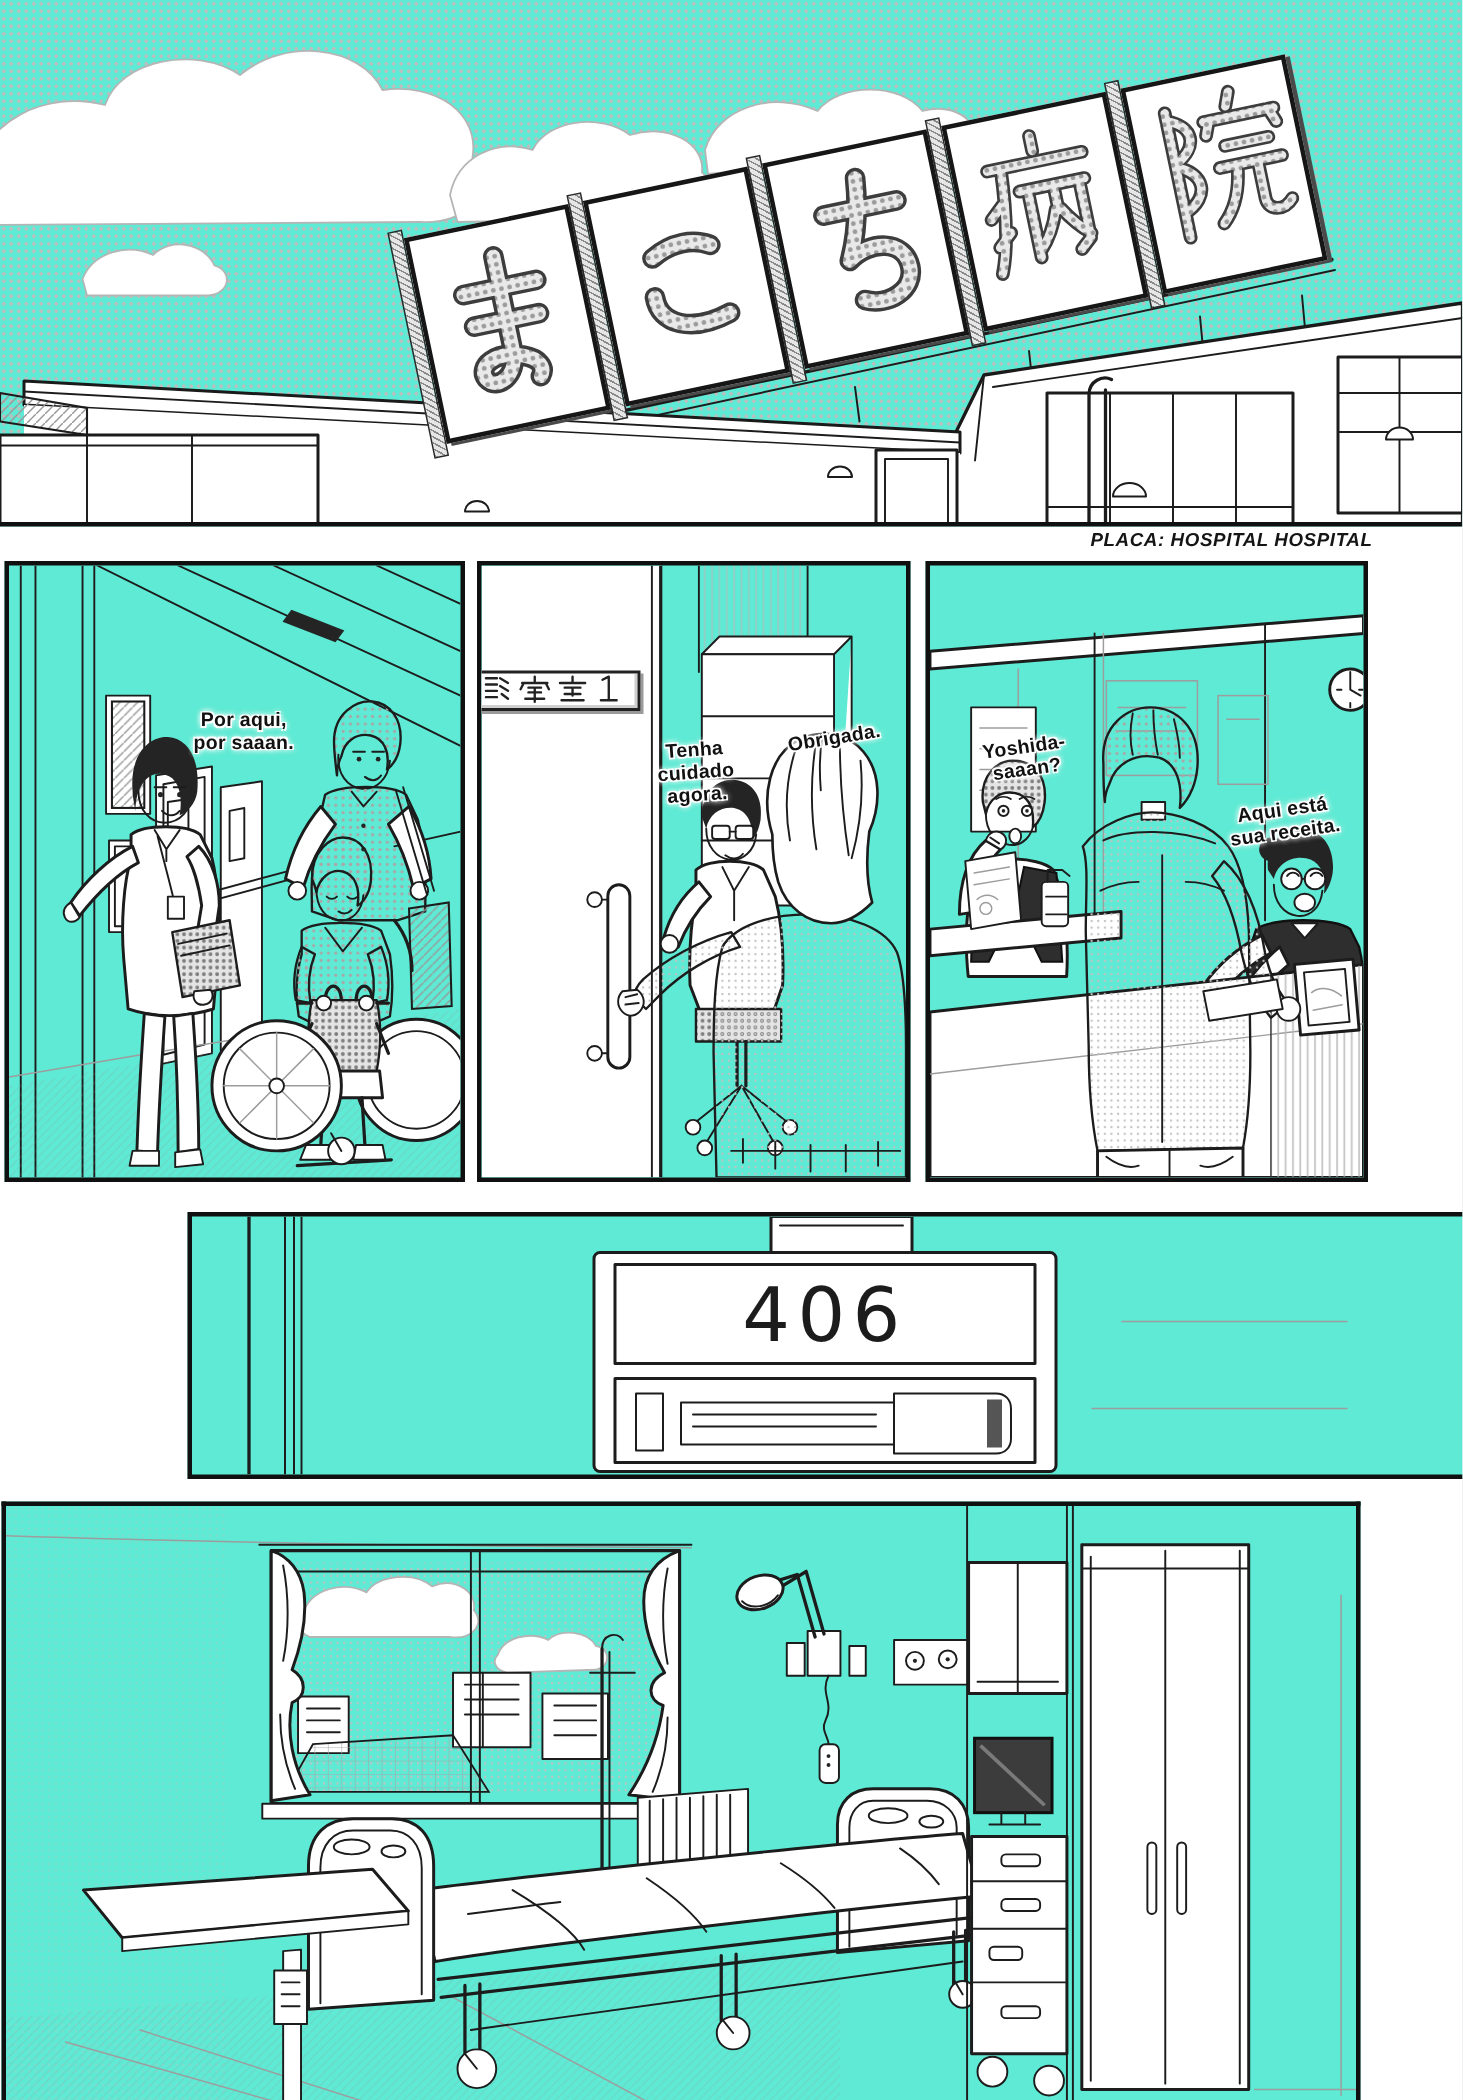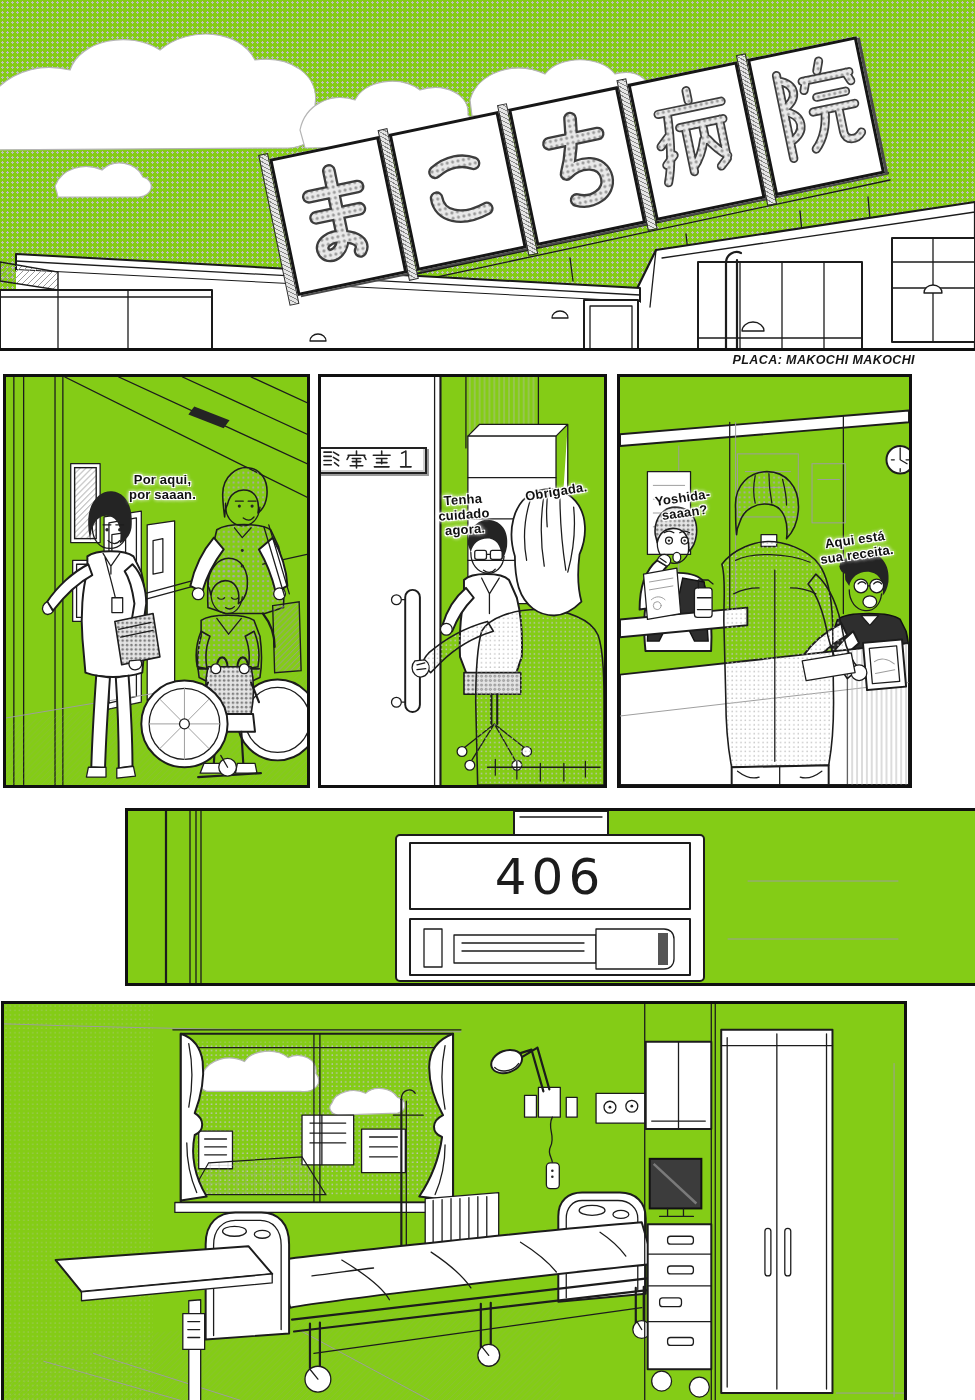--- a/index.html
+++ b/index.html
@@ -1,21 +1,21 @@
 <!DOCTYPE html>
 <html><head>
 <meta charset="utf-8">
 <style>
   html,body{margin:0;padding:0;background:#e8e8e8;}
   .page{
     position:relative;width:975px;height:1400px;margin:0 auto;
     background:#ffffff;overflow:hidden;
     font-family:"Liberation Sans",sans-serif;color:#1a1a1a;
   }
-  .panel{position:absolute;background:#84cc16;border:3px solid #101010;box-sizing:border-box;overflow:hidden;}
+  .panel{position:absolute;background:#5eead4;border:3px solid #101010;box-sizing:border-box;overflow:hidden;}
   .panel svg{display:block;}
   
   .s1{stroke:#1c1c1c;stroke-width:1.3;fill:none;stroke-linecap:round;stroke-linejoin:round;}
   .s2{stroke:#1c1c1c;stroke-width:2.2;fill:none;stroke-linecap:round;stroke-linejoin:round;}
   .sg{stroke:#9d9d9d;stroke-width:1;fill:none;stroke-linecap:round;}
   .fw{fill:#fff;stroke:#1c1c1c;stroke-width:2;stroke-linejoin:round;}
   .fw1{fill:#fff;stroke:#1c1c1c;stroke-width:1.3;stroke-linejoin:round;}
   .fwn{fill:#fff;stroke:#b5b5b5;stroke-width:1.2;}
   .fd{fill:#242424;stroke:none;}
   .ftl{fill:url(#toneLight);stroke:#1c1c1c;stroke-width:1.6;stroke-linejoin:round;}
@@ -195,21 +195,21 @@
       <div class="sign-board kanji">
         <span class="sr-only">院</span>
         <svg width="92" height="120" viewBox="0 0 100 130">
           <path class="char-outline" d="M17 13 V105 M17 19 C36 26 36 42 17 51 M17 53 C37 61 37 79 17 87 M65 7 L61 17 M43 25 H95 M47 25 L43 35 M91 25 L95 35 M55 45 H87 M48 60 H94 M61 60 C59 77 53 91 43 100 M76 60 V88 C76 98 88 100 95 92"></path>
           <path class="char-fill" d="M17 13 V105 M17 19 C36 26 36 42 17 51 M17 53 C37 61 37 79 17 87 M65 7 L61 17 M43 25 H95 M47 25 L43 35 M91 25 L95 35 M55 45 H87 M48 60 H94 M61 60 C59 77 53 91 43 100 M76 60 V88 C76 98 88 100 95 92"></path>
         </svg>
       </div>
     </div>
   </section>
 
-  <div class="caption">PLACA: MAKOCHI MAKOCHI</div>
+  <div class="caption">PLACA: HOSPITAL HOSPITAL</div>
 
   <section class="panel panel-corridor">
     <svg width="301" height="408" viewBox="0 0 307 414" preserveAspectRatio="none">
       <g>
         <path class="s1" d="M60 0 L307 122 M115 0 L307 88 M180 0 L307 58 M250 0 L307 26"></path>
         <path class="fd" d="M192 30 L228 44 L222 52 L186 38 Z"></path>
         <path class="s1" d="M8 0 V414 M18 0 V414 M50 0 V414 M58 0 V414"></path>
         <rect class="fw1" x="66" y="88" width="30" height="80"></rect>
         <rect class="fh" x="70" y="92" width="22" height="72"></rect>
         <rect class="fw1" x="68" y="186" width="26" height="62"></rect>

